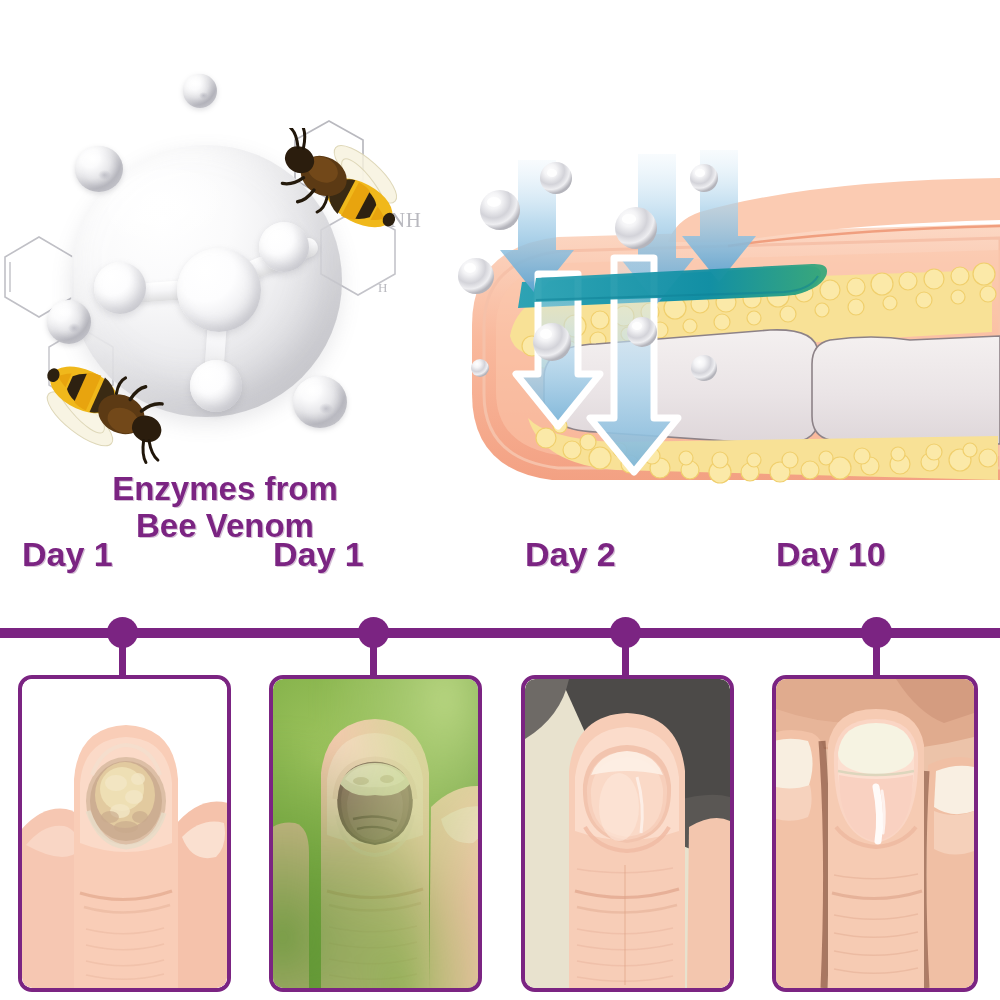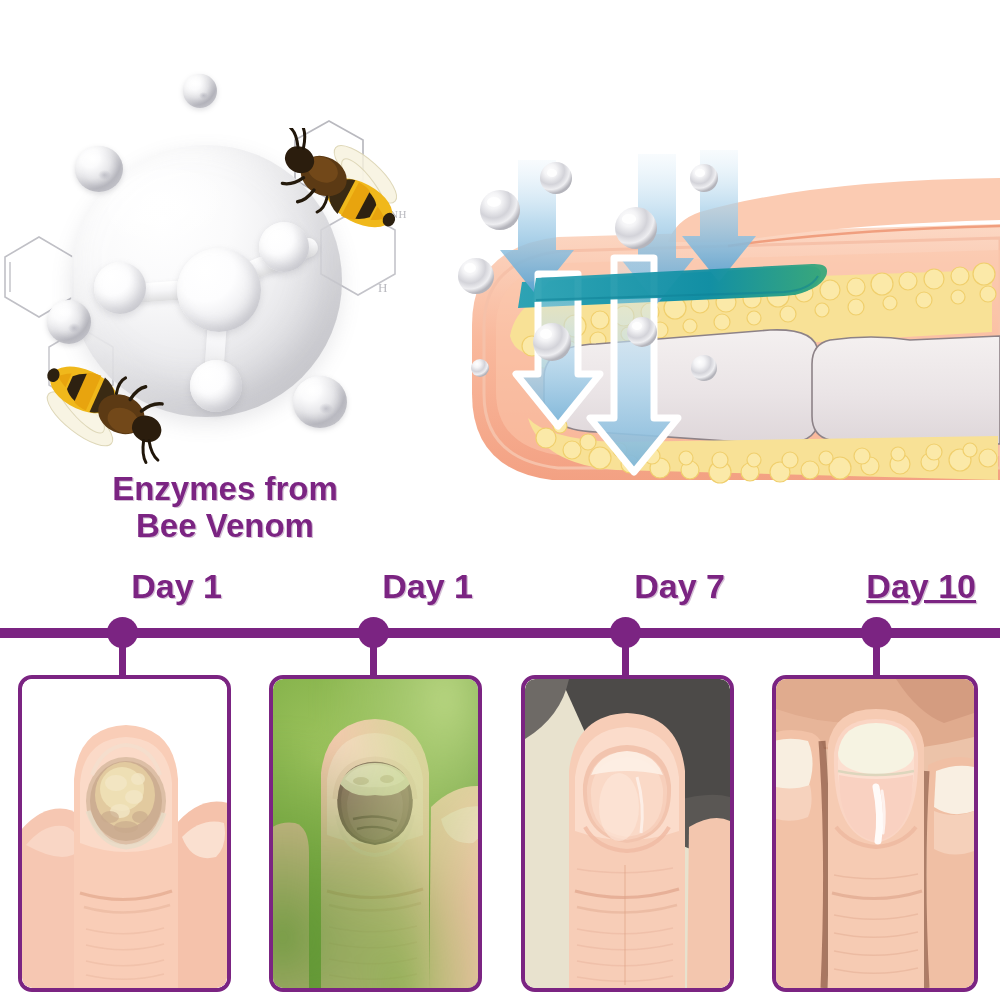--- a/index.html
+++ b/index.html
@@ -38,21 +38,21 @@
     box-shadow: inset -16px -20px 44px rgba(140,140,150,0.30), inset 14px 12px 36px rgba(255,255,255,0.9),
                 0 7px 20px rgba(120,120,130,0.16);
   }
   .sphere::after {
     content:""; position:absolute; left:14%; top:9%; width:45%; height:30%; border-radius:50%;
     background: radial-gradient(ellipse at 40% 40%, rgba(255,255,255,0.95), rgba(255,255,255,0) 72%);
   }
   .hex-out { position:absolute; width:64px; height:73px; }
   .hex-out svg { width:100%; height:100%; display:block; }
   .nh-label {
-    position: absolute; font-size: 11px; color: #b9b9bf; font-family: "Liberation Serif", serif;
+    position: absolute; font-size: 21px; color: #b9b9bf; font-family: "Liberation Serif", serif;
     letter-spacing: 0.5px;
   }
   .atom {
     position: absolute; border-radius: 50%;
     background: radial-gradient(circle at 33% 28%, #ffffff 0%, #fdfdfe 36%, #ebebee 66%, #d6d6db 100%);
     box-shadow: inset -5px -6px 12px rgba(160,160,170,0.42), inset 4px 4px 9px rgba(255,255,255,0.95),
                 0 3px 7px rgba(130,130,140,0.22);
   }
   .bond {
     position: absolute; border-radius: 9px;
@@ -92,21 +92,21 @@
   .timeline-rail {
     position: absolute; left: 0; top: 628px; width: 1000px; height: 10px;
     background: #7b2482;
   }
   .tl-dot {
     position: absolute; width: 31px; height: 31px; border-radius: 50%;
     background: #7b2482; top: 617px;
   }
   .tl-stem { position: absolute; width: 7px; background: #7b2482; top: 646px; height: 32px; }
   .day-label {
-    position: absolute; top: 567px; width: 200px; text-align: right;
+    position: absolute; top: 535px; width: 200px; text-align: left;
     font-size: 34px; font-weight: bold; color: #7b2482;
     text-shadow: 1.2px 1.2px 0 rgba(100,25,105,0.28);
   }
 
   
   .photo-frame {
     position: absolute; top: 675px; height: 317px; width: 213px;
     border: 4px solid #7b2482; border-radius: 14px; overflow: hidden;
     background: #fff;
   }
@@ -408,22 +408,22 @@
     <svg class="anat-svg" viewBox="0 0 568 360" style="pointer-events:none;">
       <path d="M100 152 L356 144 q30 -2 38 -18 q5 -13 -14 -12 L104 128 Z" fill="url(#nailG)" opacity="0.95"></path>
       <path d="M104 150 L352 142 q26 -2 34 -16" fill="none" stroke="#0d7f95" stroke-width="2" opacity="0.5"></path>
     </svg>
   </div>
 
   <div class="timeline-rail"></div>
 
   <div class="day-label" style="left:22px;">Day 1</div>
   <div class="day-label" style="left:273px;">Day 1</div>
-  <div class="day-label" style="left:525px;">Day 7</div>
-  <div class="day-label" style="left:776px;text-decoration:underline;">Day 10</div>
+  <div class="day-label" style="left:525px;">Day 2</div>
+  <div class="day-label" style="left:776px;">Day 10</div>
 
   <div class="tl-dot" style="left:107px;"></div>
   <div class="tl-dot" style="left:358px;"></div>
   <div class="tl-dot" style="left:610px;"></div>
   <div class="tl-dot" style="left:861px;"></div>
 
   <div class="tl-stem" style="left:119px;"></div>
   <div class="tl-stem" style="left:370px;"></div>
   <div class="tl-stem" style="left:622px;"></div>
   <div class="tl-stem" style="left:873px;"></div>

